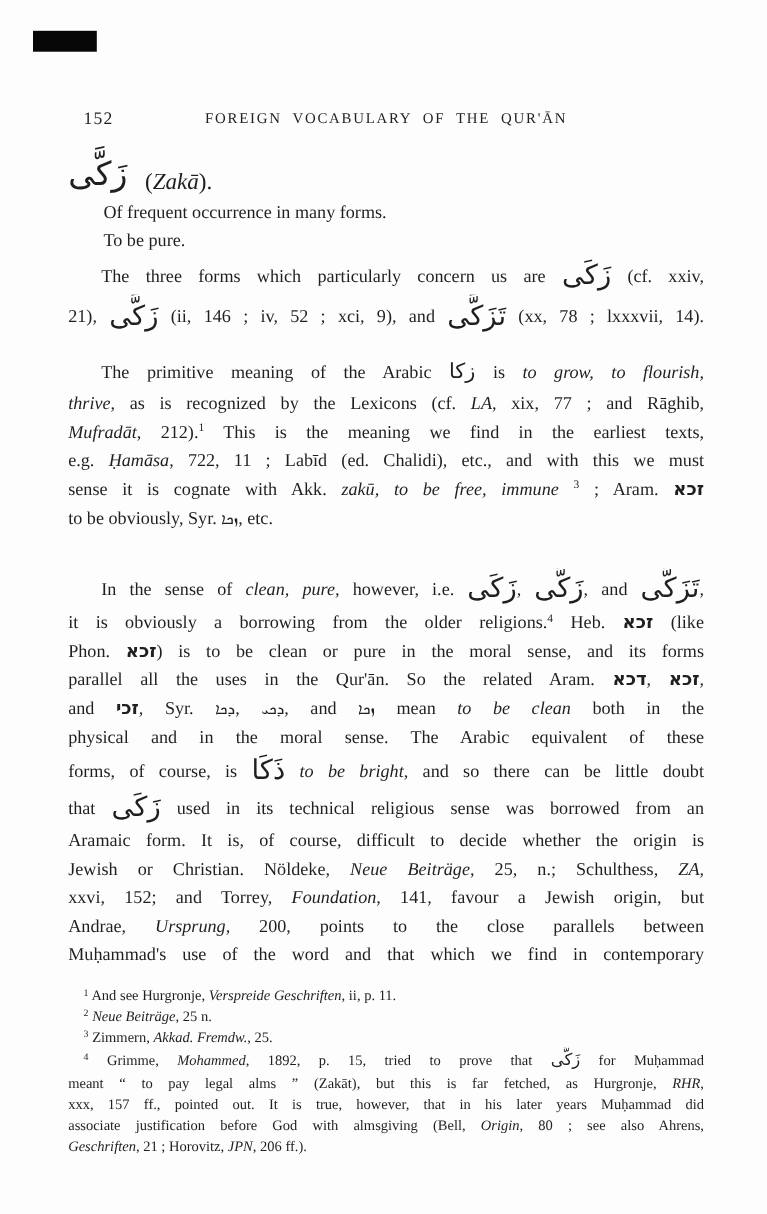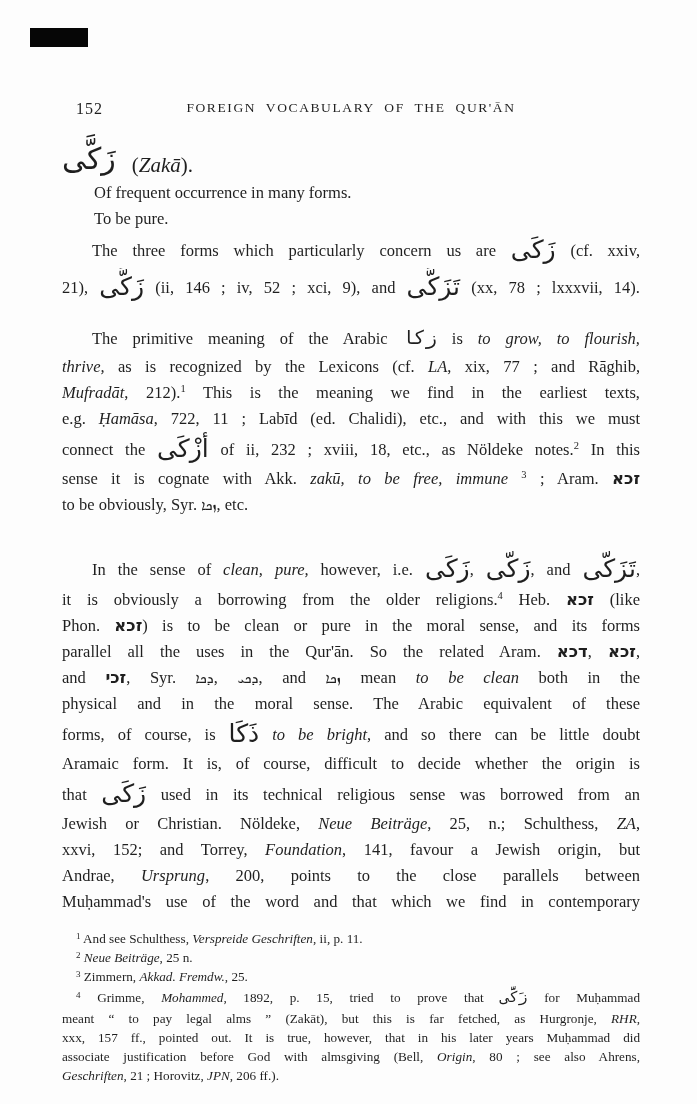--- a/index.html
+++ b/index.html
@@ -25,21 +25,21 @@
   .mt16{margin-top:33px;}
   .mt18{margin-top:18px;}
   .ln{font-size:16.5px;line-height:26px;height:26px;text-align:justify;text-align-last:justify;overflow:hidden;}
   .ln.first{text-indent:30px;}
   .ln.end{text-align-last:left;}
   .ln.t30{height:30px;line-height:30px;}
   .ln.t34{height:34px;line-height:34px;}
   .ln.t36{height:36px;line-height:36px;}
   .ln.t38{height:38px;line-height:38px;}
   .it{font-style:italic;}
-  .ar{font-family:Liberation Mono, monospace;direction:rtl;unicode-bidi:isolate;font-size:19px;}
+  .ar{font-family:Liberation Serif, serif;direction:rtl;unicode-bidi:isolate;font-size:19px;}
   .arb{font-family:"DejaVu Sans", sans-serif;direction:rtl;unicode-bidi:isolate;font-size:25px;vertical-align:-2px;}
   .he{font-family:"DejaVu Sans", sans-serif;direction:rtl;unicode-bidi:isolate;font-weight:bold;font-size:16.5px;}
   .sy{font-family:"DejaVu Sans", sans-serif;direction:rtl;unicode-bidi:isolate;font-size:14px;}
   .sup{font-size:10.5px;vertical-align:6px;line-height:0;}
   .fns{margin-top:14px;}
   .fn{font-size:13.2px;line-height:19px;height:19px;text-align:justify;text-align-last:justify;overflow:hidden;}
   .fn.single{text-align-last:left;}
   .fn.first-ind{text-indent:14px;}
   .fn.tall{height:23px;line-height:23px;}
   .fn .sup{font-size:9px;vertical-align:4px;}
@@ -68,43 +68,42 @@
   <div class="para mt12">
     <div class="ln first t36"><span>The three forms which particularly concern us are </span><span class="arb">زَكَى</span><span> (cf. xxiv,</span></div>
     <div class="ln t38"><span>21), </span><span class="arb">زَكَّى</span><span> (ii, 146 ; iv, 52 ; xci, 9), and </span><span class="arb">تَزَكَّى</span><span> (xx, 78 ; lxxxvii, 14).</span></div>
   </div>
 
   <div class="para mt18">
     <div class="ln first t30"><span>The primitive meaning of the Arabic </span><span class="ar">زكا</span><span> is </span><span class="it">to grow, to flourish,</span></div>
     <div class="ln"><span class="it">thrive,</span><span> as is recognized by the Lexicons (cf. </span><span class="it">LA</span><span>, xix, 77 ; and Rāghib,</span></div>
     <div class="ln"><span class="it">Mufradāt</span><span>, 212).</span><span class="sup">1</span><span> This is the meaning we find in the earliest texts,</span></div>
     <div class="ln"><span>e.g. </span><span class="it">Ḥamāsa</span><span>, 722, 11 ; Labīd (ed. Chalidi), etc., and with this we must</span></div>
-    <div class="ln t34"><span>connect the </span><span class="arb">أَزْكَى</span><span> of ii, 232 ; xviii, 18, etc., as Nöldeke notes.</span><span class="sup">2</span><span> In this</span></div>
     <div class="ln"><span>sense it is cognate with Akk. </span><span class="it">zakū, to be free, immune</span><span> </span><span class="sup">3</span><span> ; Aram. </span><span class="he">זכא</span></div>
     <div class="ln end"><span>to be obviously, Syr. </span><span class="sy">ܙܟܐ</span><span>, etc.</span></div>
   </div>
 
   <div class="para mt16">
     <div class="ln first t36"><span>In the sense of </span><span class="it">clean, pure,</span><span> however, i.e. </span><span class="arb">زَكَى</span><span>, </span><span class="arb">زَكَّى</span><span>, and </span><span class="arb">تَزَكَّى</span><span>,</span></div>
     <div class="ln"><span>it is obviously a borrowing from the older religions.</span><span class="sup">4</span><span>  Heb. </span><span class="he">זכא</span><span> (like</span></div>
     <div class="ln"><span>Phon. </span><span class="he">זכא</span><span>) is to be clean or pure in the moral sense, and its forms</span></div>
     <div class="ln"><span>parallel all the uses in the Qur'ān. So the related Aram. </span><span class="he">דכא</span><span>, </span><span class="he">זכא</span><span>,</span></div>
     <div class="ln"><span>and </span><span class="he">זכי</span><span>, Syr. </span><span class="sy">ܕܟܐ</span><span>, </span><span class="sy">ܕܟܝ</span><span>, and </span><span class="sy">ܙܟܐ</span><span> mean </span><span class="it">to be clean</span><span> both in the</span></div>
     <div class="ln"><span>physical and in the moral sense. The Arabic equivalent of these</span></div>
     <div class="ln t34"><span>forms, of course, is </span><span class="arb">ذَكَا</span><span> </span><span class="it">to be bright</span><span>, and so there can be little doubt</span></div>
+    <div class="ln t34"><span>that </span><span class="arb">زَكَى</span><span> used in its technical religious sense was borrowed from an</span></div>
     <div class="ln"><span>Aramaic form. It is, of course, difficult to decide whether the origin is</span></div>
-    <div class="ln t34"><span>that </span><span class="arb">زَكَى</span><span> used in its technical religious sense was borrowed from an</span></div>
     <div class="ln"><span>Jewish or Christian. Nöldeke, </span><span class="it">Neue Beiträge</span><span>, 25, n.; Schulthess, </span><span class="it">ZA</span><span>,</span></div>
     <div class="ln"><span>xxvi, 152; and Torrey, </span><span class="it">Foundation</span><span>, 141, favour a Jewish origin, but</span></div>
     <div class="ln"><span>Andrae, </span><span class="it">Ursprung</span><span>, 200, points to the close parallels between</span></div>
     <div class="ln"><span>Muḥammad's use of the word and that which we find in contemporary</span></div>
   </div>
 
   <div class="fns">
-    <div class="fn single first-ind"><span class="sup">1</span><span> And see Schulthess, </span><span class="it">Verspreide Geschriften</span><span>, ii, p. 11.</span></div>
+    <div class="fn single first-ind"><span class="sup">1</span><span> And see Hurgronje, </span><span class="it">Verspreide Geschriften</span><span>, ii, p. 11.</span></div>
     <div class="fn single first-ind"><span class="sup">2</span><span> </span><span class="it">Neue Beiträge</span><span>, 25 n.</span></div>
     <div class="fn single first-ind"><span class="sup">3</span><span> Zimmern, </span><span class="it">Akkad. Fremdw.</span><span>, 25.</span></div>
     <div class="fn first-ind tall"><span class="sup">4</span><span> Grimme, </span><span class="it">Mohammed</span><span>, 1892, p. 15, tried to prove that </span><span class="ar">زَكَّى</span><span> for Muḥammad</span></div>
     <div class="fn"><span>meant “ to pay legal alms ” (Zakāt), but this is far fetched, as Hurgronje, </span><span class="it">RHR</span><span>,</span></div>
     <div class="fn"><span>xxx, 157 ff., pointed out. It is true, however, that in his later years Muḥammad did</span></div>
     <div class="fn"><span>associate justification before God with almsgiving (Bell, </span><span class="it">Origin</span><span>, 80 ; see also Ahrens,</span></div>
     <div class="fn single"><span class="it">Geschriften</span><span>, 21 ; Horovitz, </span><span class="it">JPN</span><span>, 206 ff.).</span></div>
   </div>
 
 </div>

